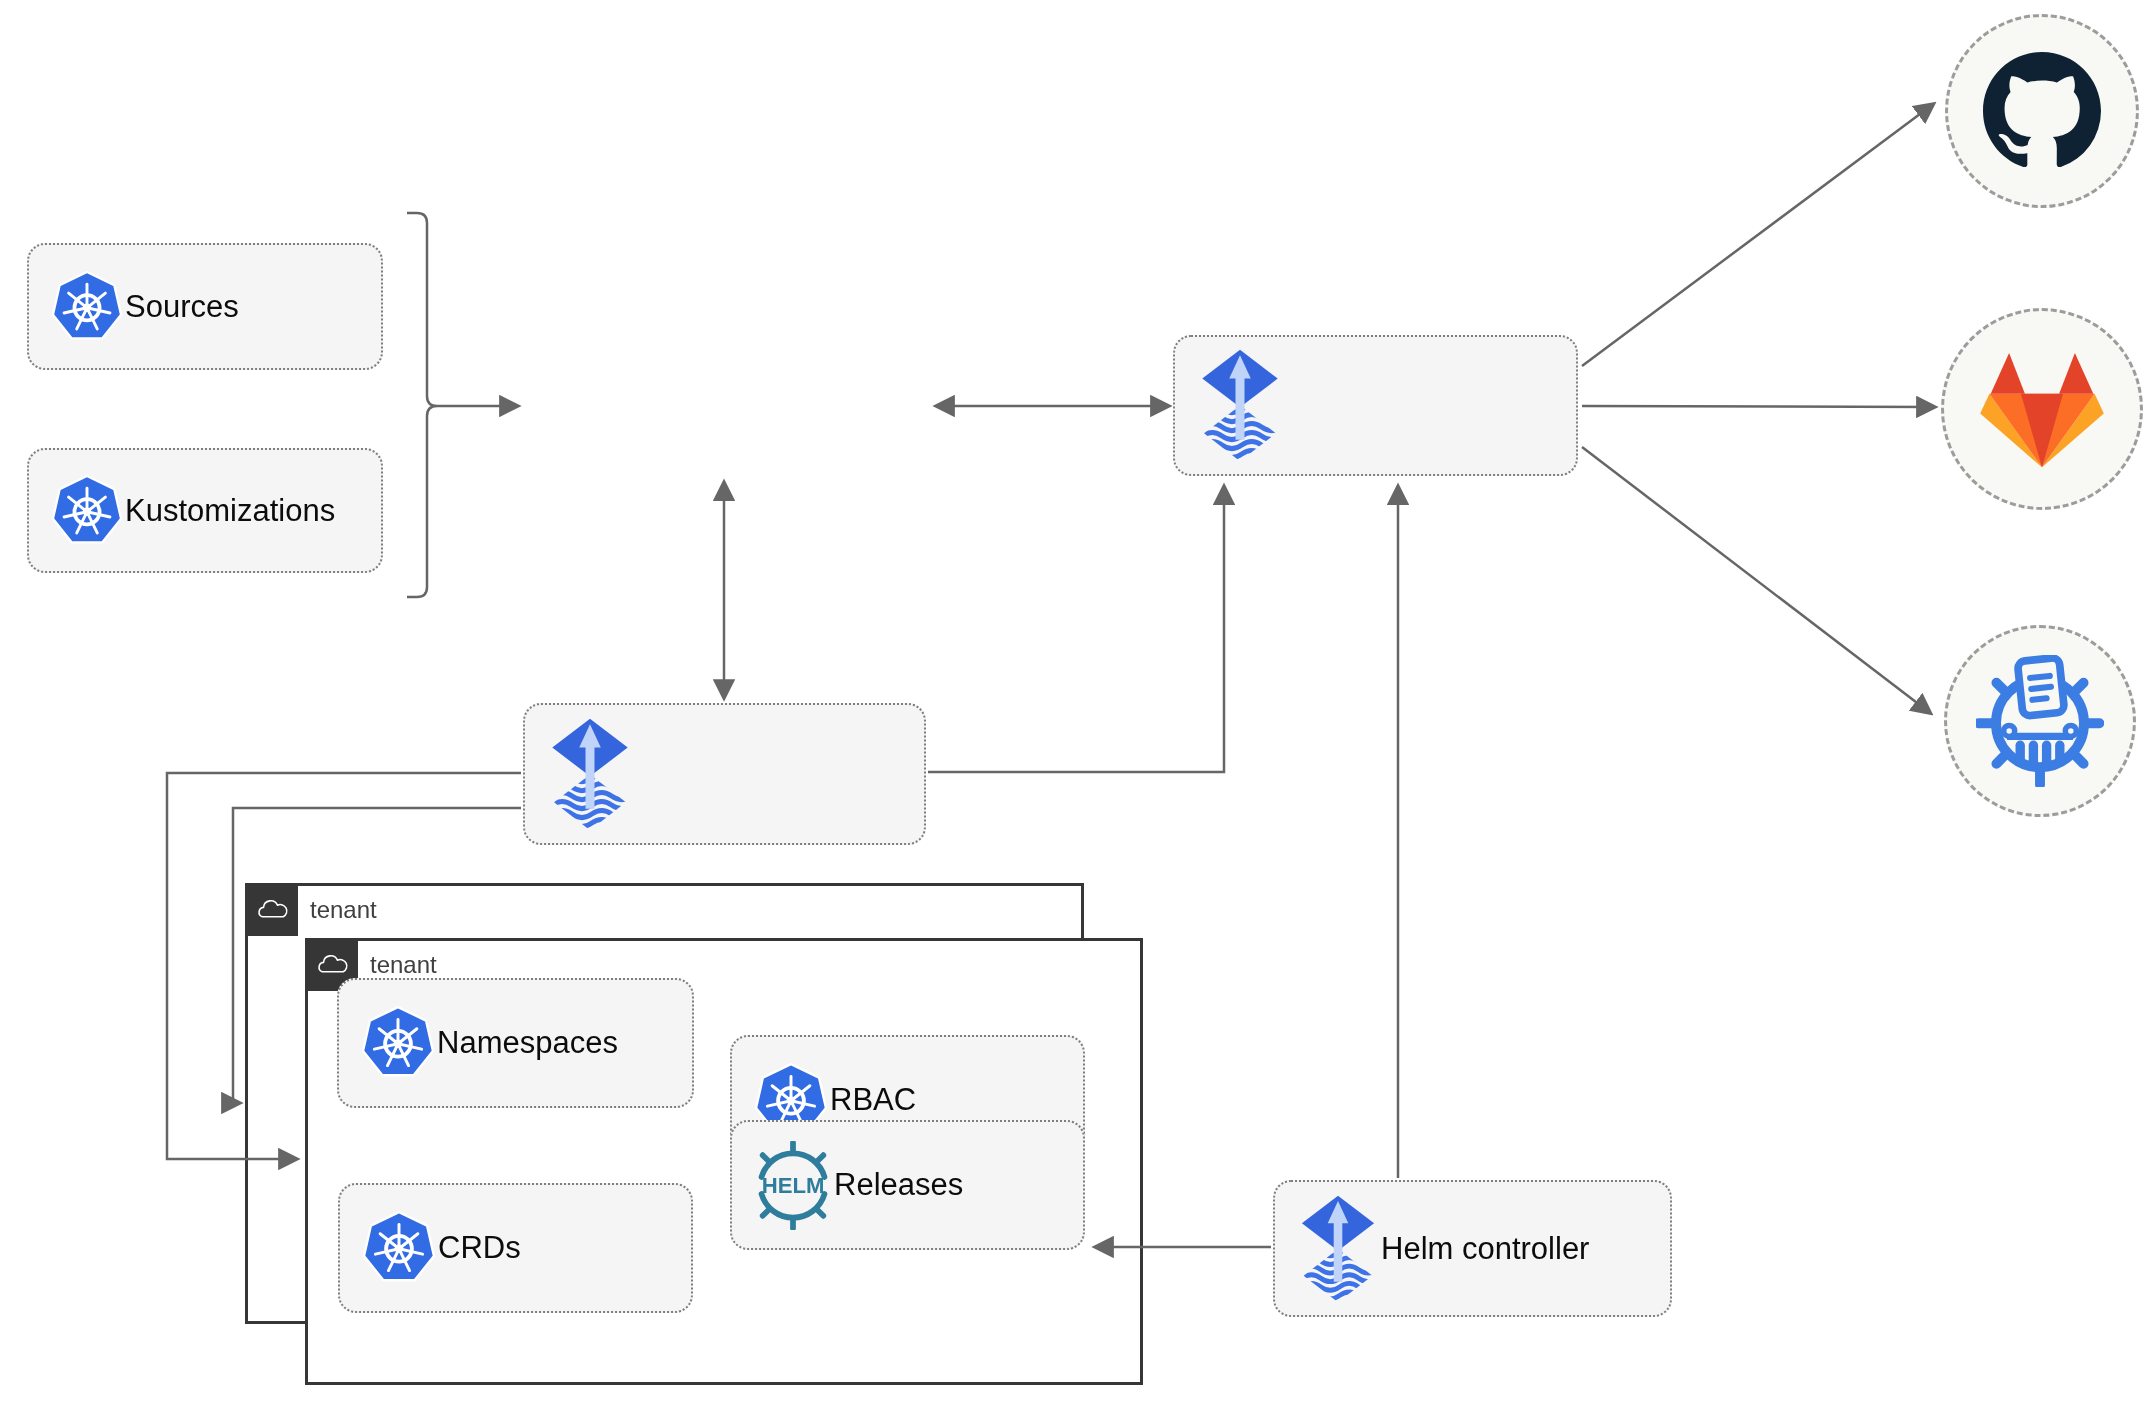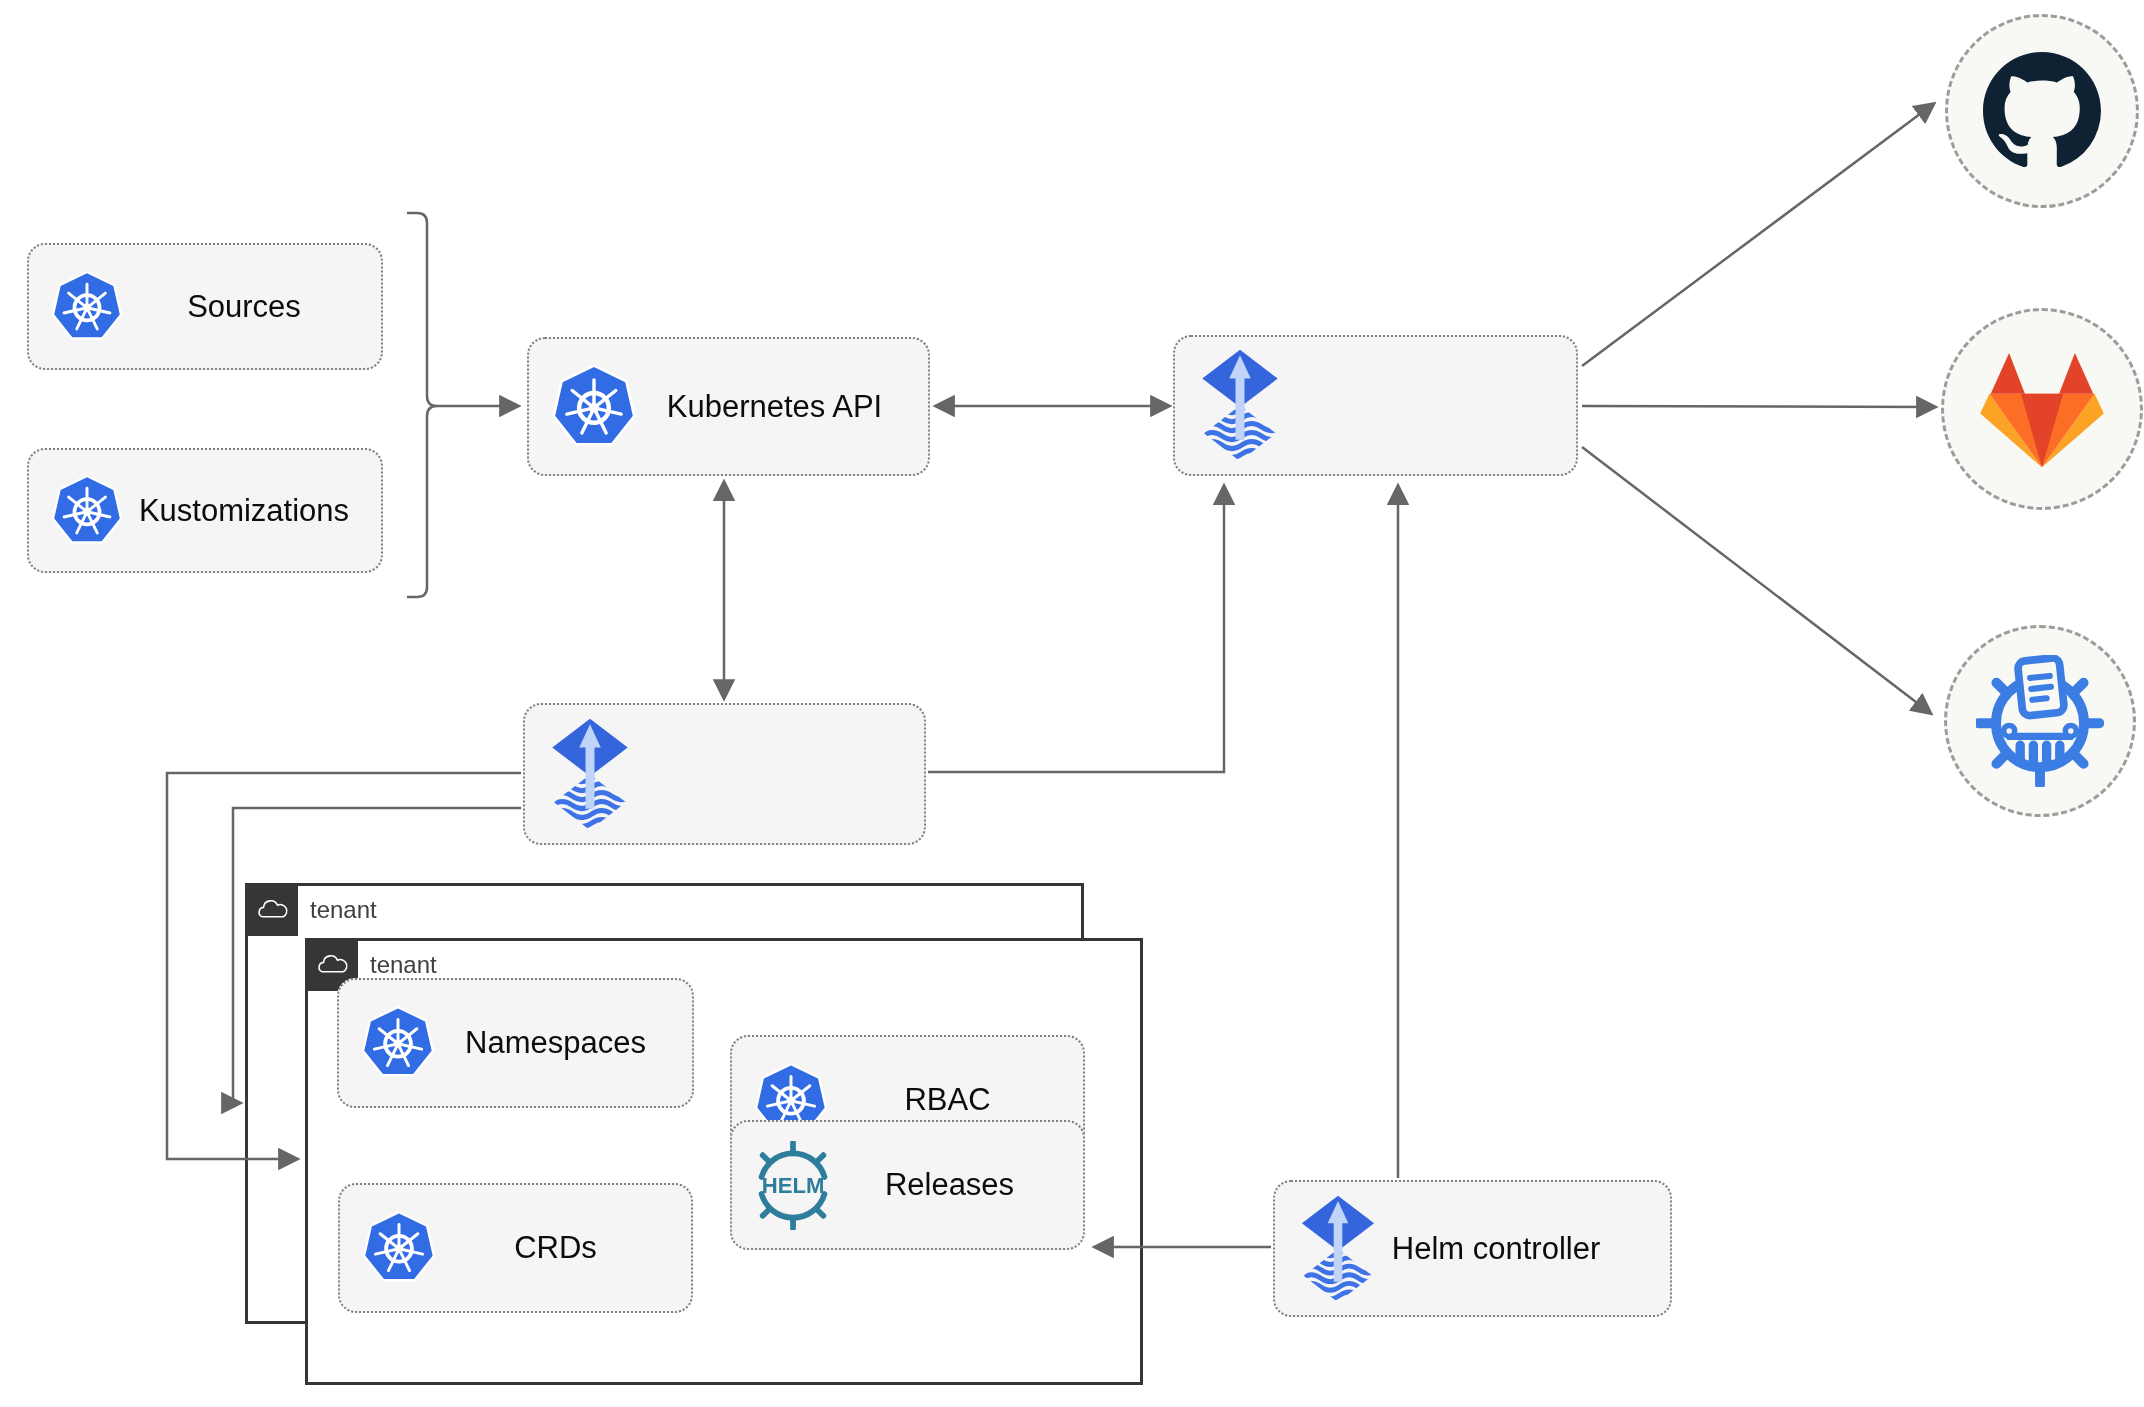--- a/index.html
+++ b/index.html
@@ -3,21 +3,21 @@
 <meta charset="utf-8">
 <style>
   * { margin:0; padding:0; box-sizing:border-box; }
   html,body { background:#ffffff; }
   body { font-family:"Liberation Sans", sans-serif; }
   .stage { position:relative; width:2144px; height:1407px; background:#fff; overflow:hidden; }
 
   .node { position:absolute; display:flex; align-items:center; padding:0 18px 0 20px;
           background:#f5f5f5; border:2px dotted #7e7e7e; border-radius:18px; }
   .node .icon { flex:0 0 auto; display:block; }
-  .node-label { flex:1; text-align:center; font-size:31px; color:#0c0c0c; line-height:1.28; }
+  .node-label { flex:1; text-align:left; font-size:31px; color:#0c0c0c; line-height:1.28; }
 
   .tenant { position:absolute; background:#ffffff; border:3px solid #363636; }
   .tenant-header { position:absolute; top:-3px; left:-3px; width:53px; height:53px;
                    background:#363636; display:flex; align-items:center; justify-content:center; }
   .tenant-label { position:absolute; top:-3px; left:62px; height:53px; display:flex;
                   align-items:center; font-size:24px; color:#404040; }
 
   .provider { position:absolute; border:3px dashed #9c9c9c; border-radius:50%;
               background:#f8f8f4; display:flex; align-items:center; justify-content:center; }
 
@@ -150,26 +150,20 @@
     <div class="node-label">Sources</div>
   </div>
 
   <div class="node" style="left:27px; top:448px; width:356px; height:125px">
     <svg class="icon" width="76" height="76">
         <use href="#sym-k8s"></use>
       </svg>
     <div class="node-label">Kustomizations</div>
   </div>
 
-  <div class="node" style="left:527px; top:337px; width:403px; height:139px">
-    <svg class="icon" width="90" height="90">
-        <use href="#sym-k8s"></use>
-      </svg>
-    <div class="node-label">Kubernetes API</div>
-  </div>
 
   <div class="node" style="left:1173px; top:335px; width:405px; height:141px">
     <svg class="icon" width="90" height="115">
         <use href="#sym-flux"></use>
       </svg>
   </div>
 
   <div class="node" style="left:523px; top:703px; width:403px; height:142px">
     <svg class="icon" width="90" height="115">
         <use href="#sym-flux"></use>

